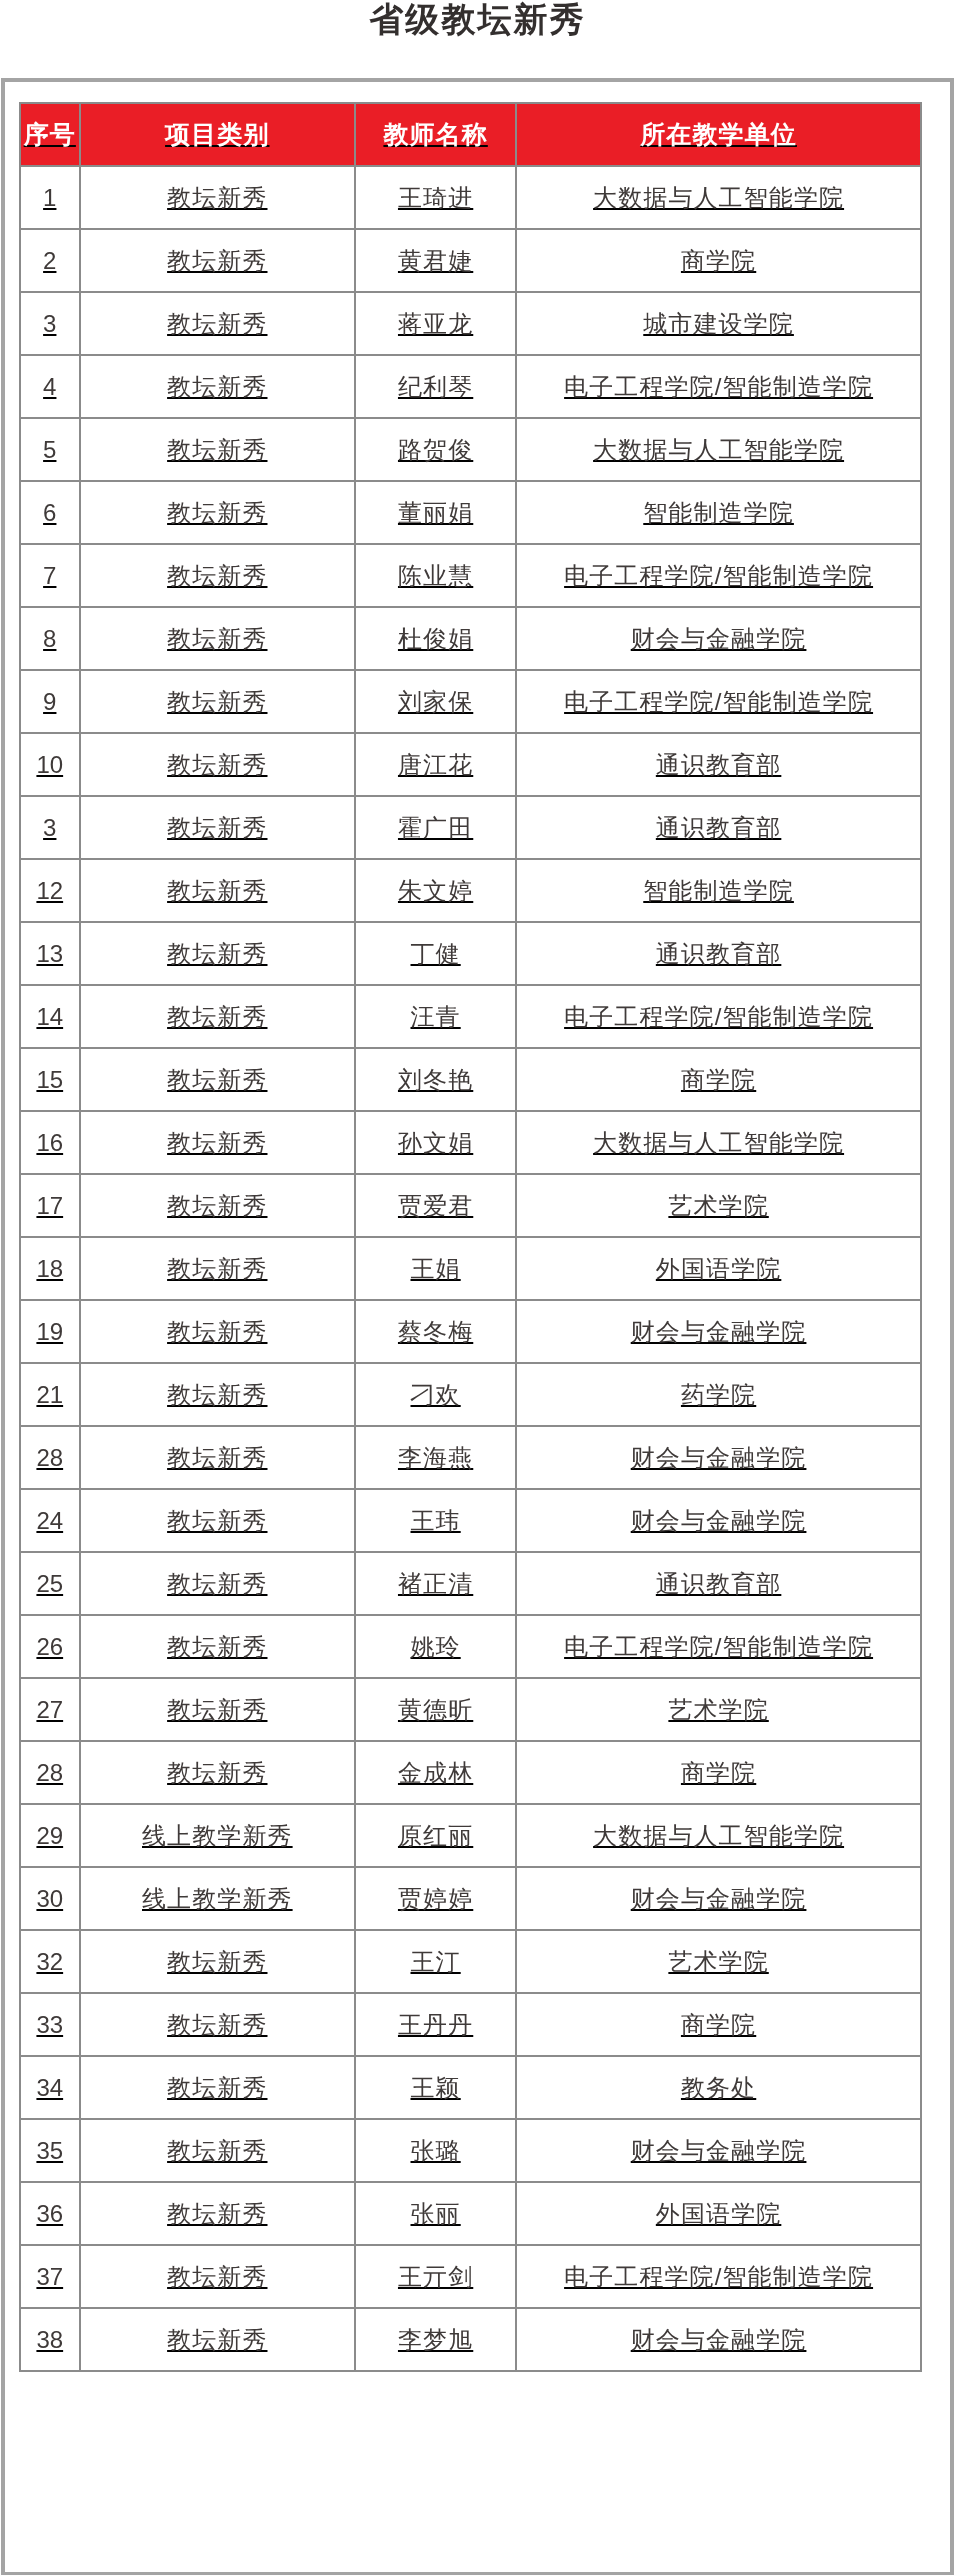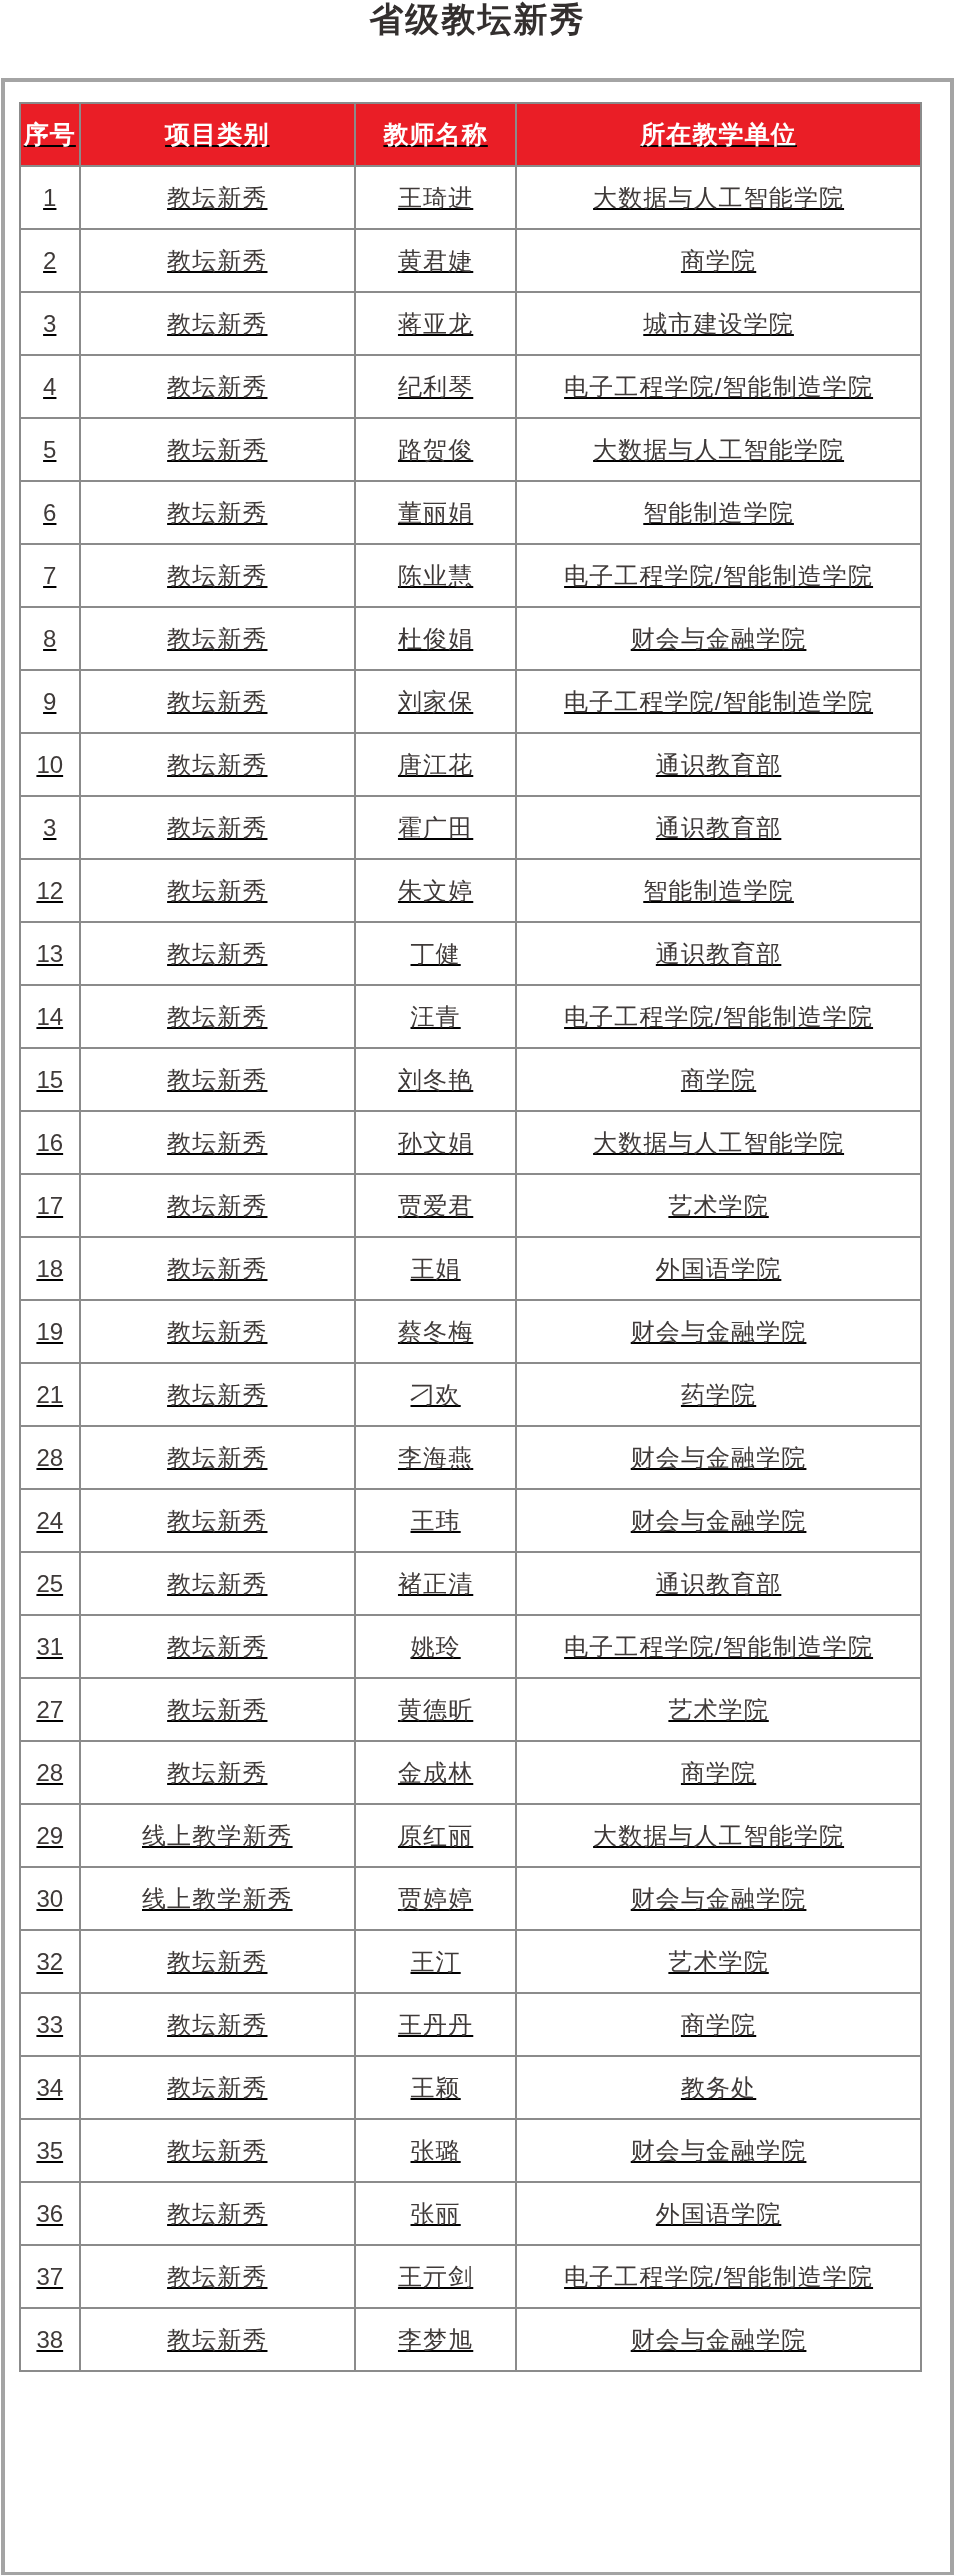--- a/index.html
+++ b/index.html
@@ -218,21 +218,21 @@
         <td>王玮</td>
         <td>财会与金融学院</td>
       </tr>
       <tr>
         <td>25</td>
         <td>教坛新秀</td>
         <td>褚正清</td>
         <td>通识教育部</td>
       </tr>
       <tr>
-        <td>31</td>
+        <td>26</td>
         <td>教坛新秀</td>
         <td>姚玲</td>
         <td>电子工程学院/智能制造学院</td>
       </tr>
       <tr>
         <td>27</td>
         <td>教坛新秀</td>
         <td>黄德昕</td>
         <td>艺术学院</td>
       </tr>

